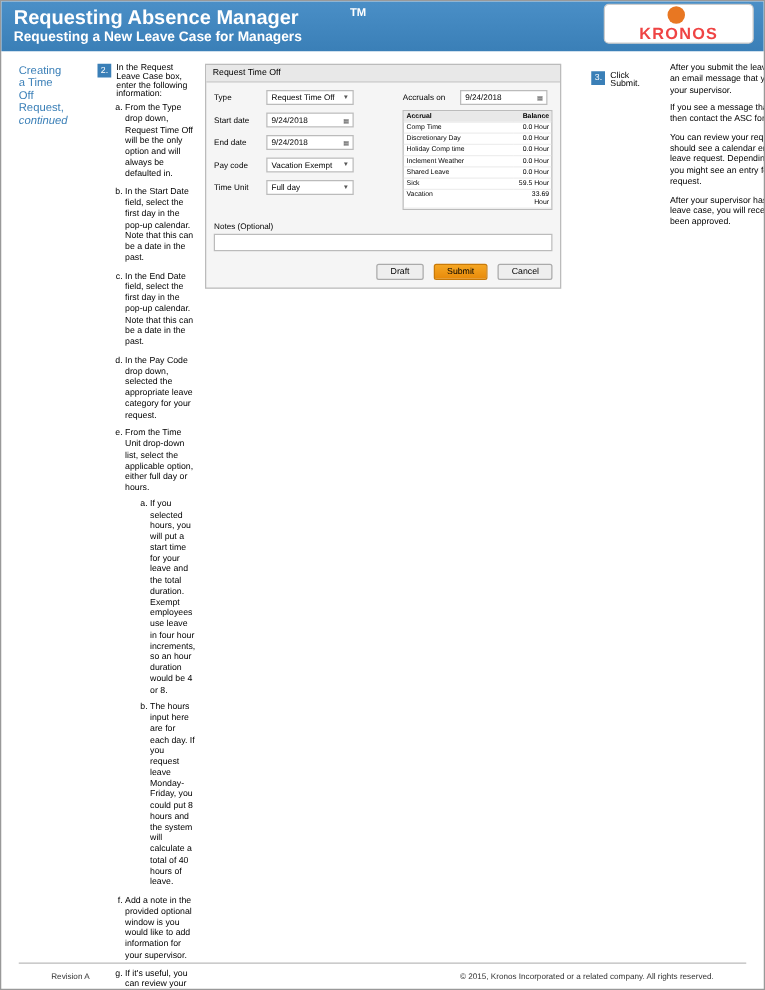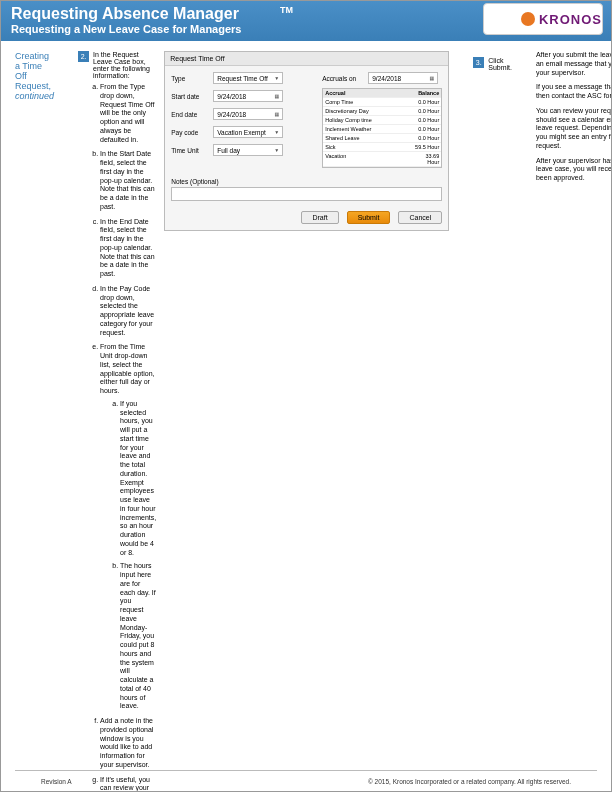--- a/index.html
+++ b/index.html
@@ -37,21 +37,22 @@
     height: 32px;
     background: #fff;
     border: 1px solid #ccc;
     border-radius: 4px;
     display: flex;
     align-items: center;
     justify-content: flex-end;
     font-weight: bold;
     font-size: 13px;
     letter-spacing: 1px;
-    color: #701a75;
+    color: #ef4444;
+    flex-direction: column;
   }
   .logo-dot {
     width: 14px; height: 14px; border-radius: 50%;
     background: #e87722;
     margin-right: 4px;
     display:inline-block;
     position:relative;
   }
   .content {
     padding: 10px 14px 0 14px;

